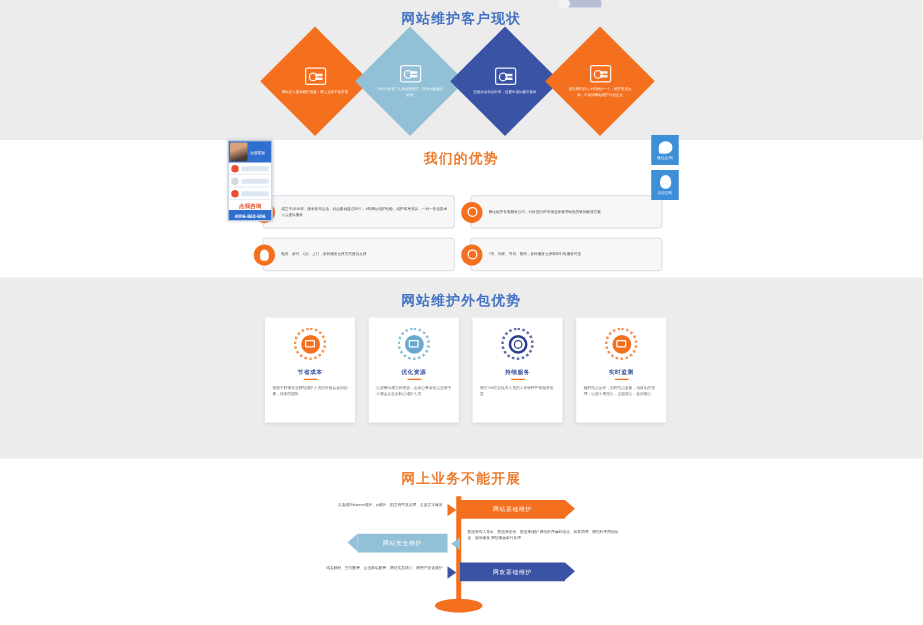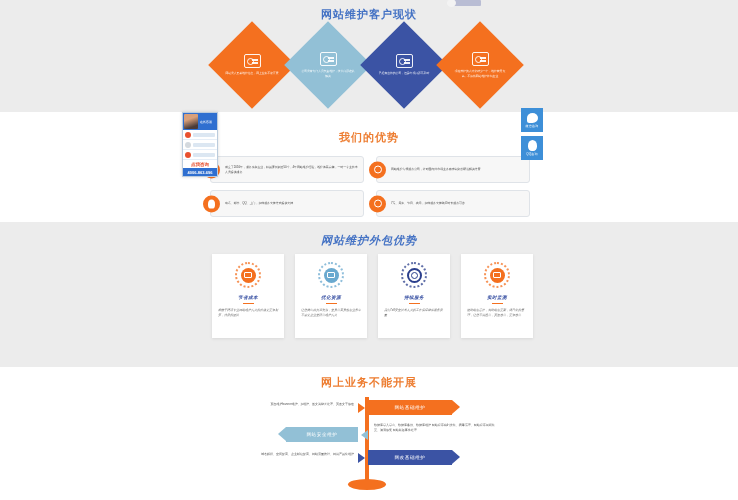--- a/index.html
+++ b/index.html
@@ -64,21 +64,21 @@
   }
   .dm-txt {
     font-size: 2.8px; line-height: 1.45;
     color: rgba(255,255,255,.95);
     text-align: center; width: 54px;
     word-break: break-all;
   }
 
   
   #sec-adv { top: 112px; height: 110px; }
-  #sec-adv .sec-title { padding-top: 18px; }
+  #sec-adv .sec-title { padding-top: 7px; }
   .adv-grid {
     position: absolute; top: 44px; left: 210px;
     width: 320px;
     display: flex; flex-wrap: wrap; gap: 7px 12px;
   }
   .adv-item {
     width: 154px; min-height: 27px;
     background: #f7f7f7;
     border: 1px solid #dfe3e8;
     border-radius: 3px;
@@ -100,21 +100,21 @@
   .adv-badge.b3 i { border-radius: 50% 50% 40% 40%; width: 7px; height: 9px; background: #fff; border: none;}
   .adv-badge.b4 i {
     border-radius: 50%; width: 8px; height: 8px; border: 1.3px solid #fff;
   }
   .adv-txt {
     font-size: 2.9px; line-height: 1.5; color: #444;
     word-break: break-all;
   }
 
   
-  #sec-out { top: 222px; height: 145px; background: #ececec; font-style: italic; }
+  #sec-out { top: 222px; height: 145px; background: #ececec; }
   #sec-out .sec-title { padding-top: 11px; }
   .card-row {
     position: absolute; top: 32px; left: 212px;
     display: flex; gap: 11px;
   }
   .card {
     width: 72px; height: 84px;
     background: #fff;
     box-shadow: 0 1px 3px rgba(0,0,0,.09);
     display: flex; flex-direction: column; align-items: center;

